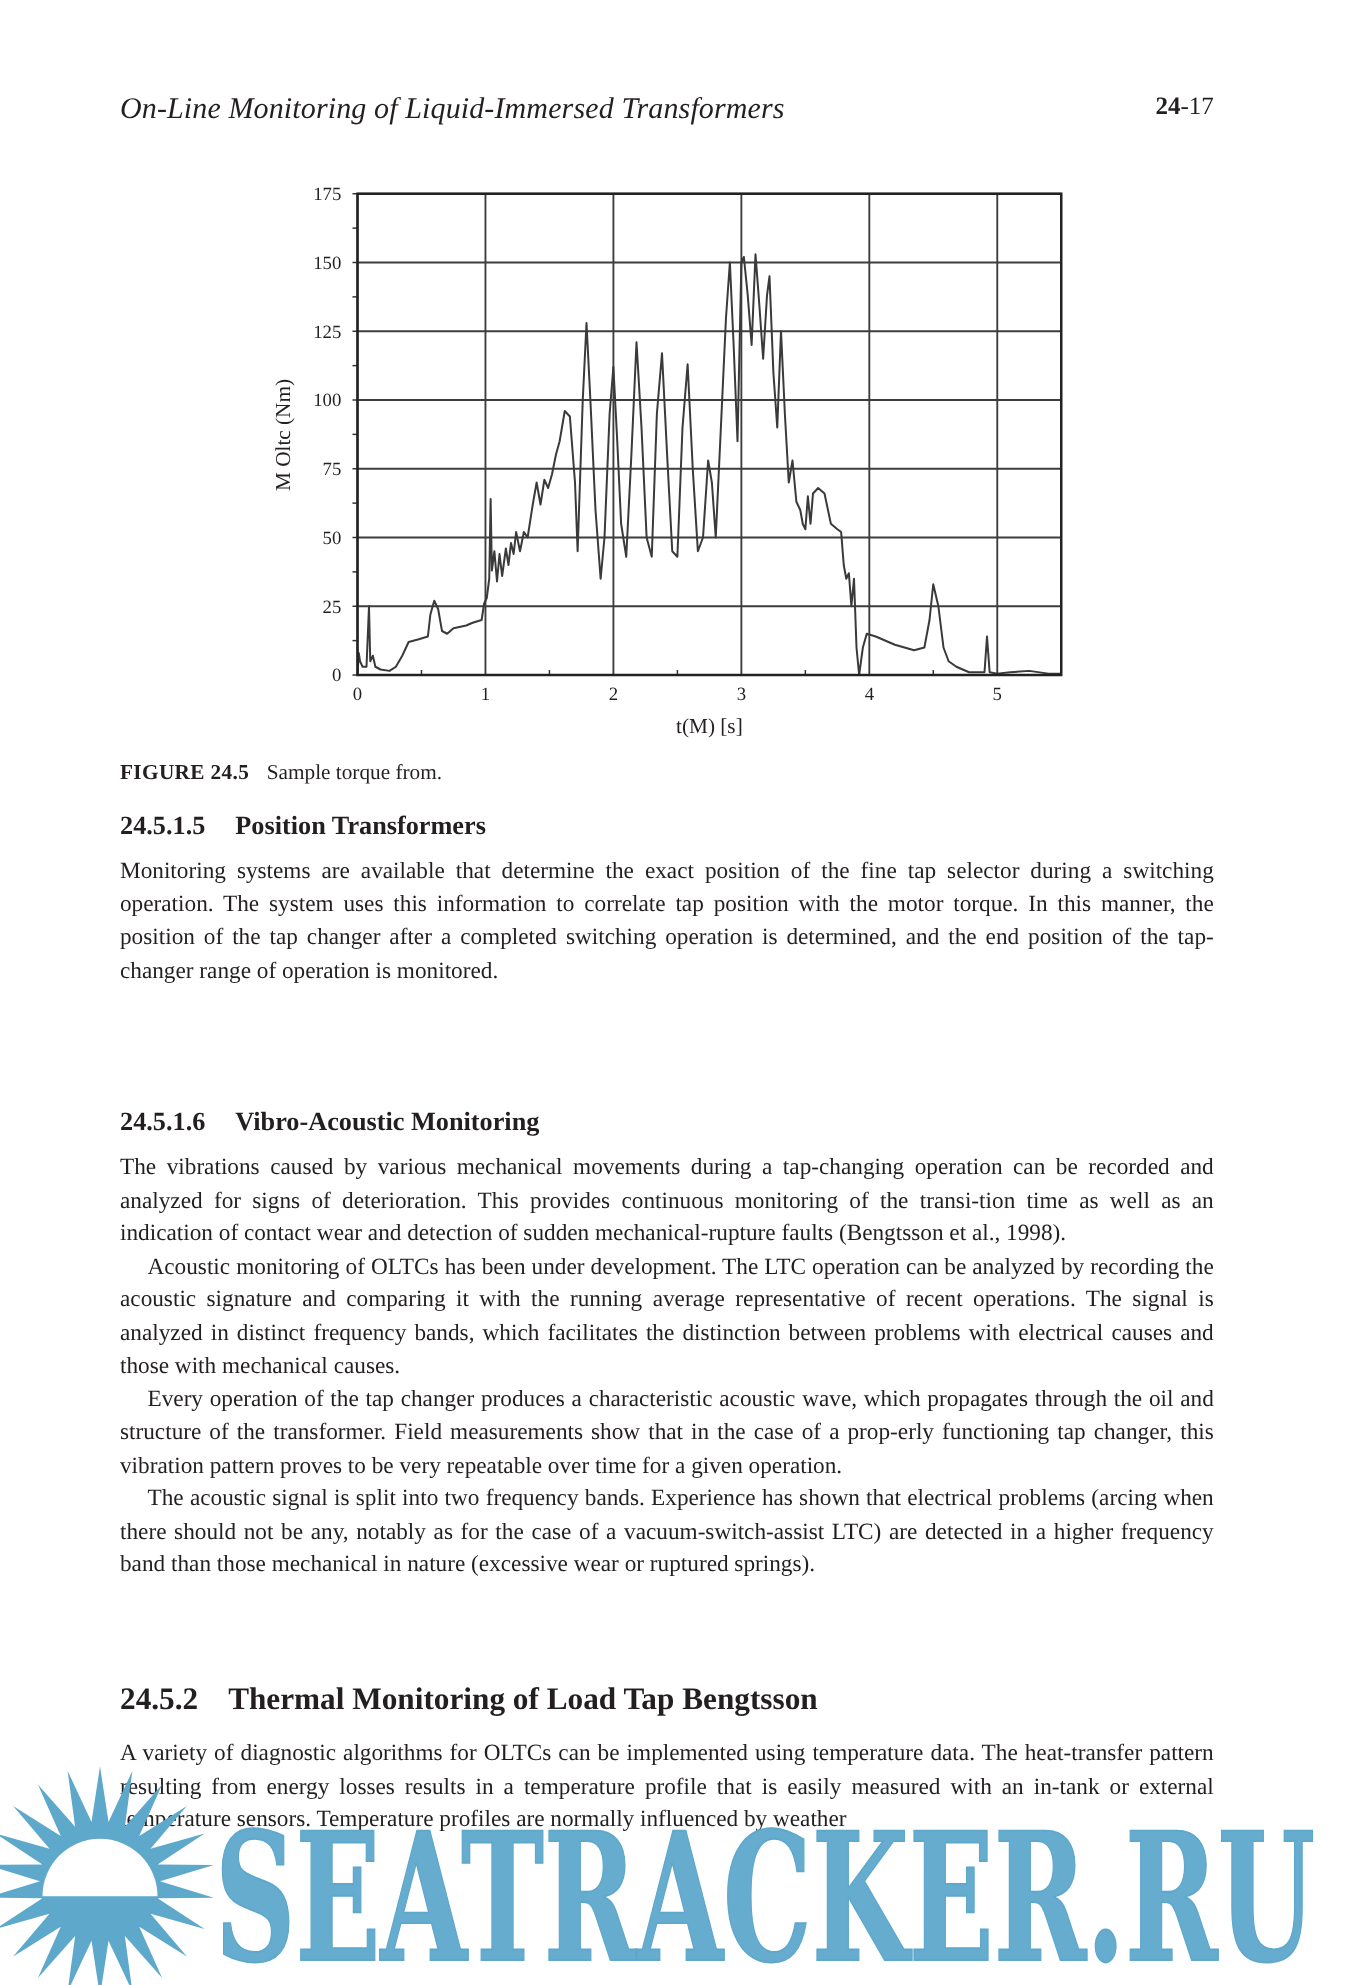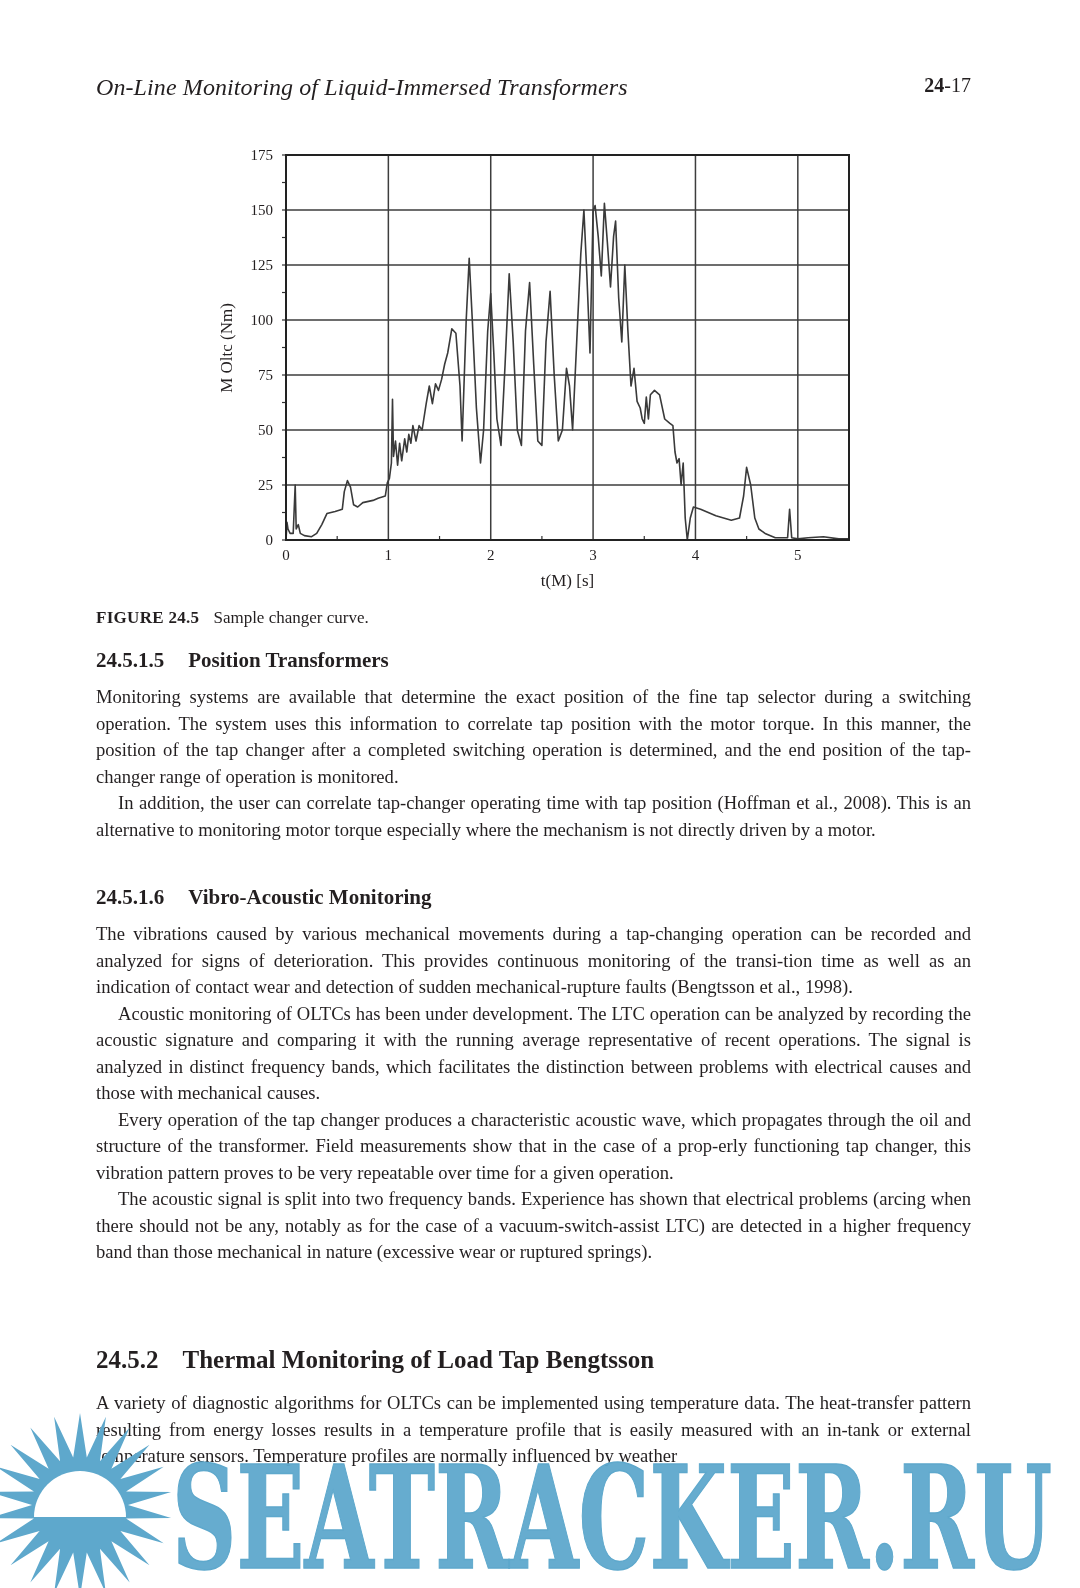--- a/index.html
+++ b/index.html
@@ -88,29 +88,28 @@
       <text x="695.4545454545455" y="560" text-anchor="middle" font-size="15" font-family="Liberation Serif, serif" fill="#231f20">4</text>
       <text x="797.8181818181818" y="560" text-anchor="middle" font-size="15" font-family="Liberation Serif, serif" fill="#231f20">5</text>
     </g>
   <path id="series-line" fill="none" stroke="#3a3a3a" stroke-width="1.6" stroke-linejoin="round" d="M286.0 540.0 L287.0 522.4 L288.0 529.0 L290.1 533.4 L293.2 533.4 L295.2 485.0 L296.2 529.0 L298.3 524.6 L300.3 533.4 L304.4 535.6 L311.6 536.7 L316.7 533.4 L321.8 524.6 L326.9 513.6 L335.1 511.4 L342.3 509.2 L344.3 491.6 L347.4 480.6 L350.5 487.2 L353.6 504.8 L357.7 507.0 L362.8 502.6 L373.0 500.4 L378.1 498.2 L385.3 496.0 L387.3 482.8 L389.4 478.4 L391.4 463.0 L392.5 399.2 L393.5 456.4 L395.5 441.0 L397.6 465.2 L399.6 443.2 L401.7 460.8 L404.7 438.8 L406.8 452.0 L408.8 434.4 L410.9 443.2 L412.9 425.6 L416.0 441.0 L419.1 425.6 L422.1 430.0 L426.2 403.6 L429.3 386.0 L432.4 403.6 L435.5 383.8 L438.5 390.4 L441.6 379.4 L444.7 364.0 L447.7 353.0 L451.8 328.8 L455.9 333.2 L460.0 386.0 L462.1 441.0 L466.2 320.0 L469.2 258.4 L472.3 320.0 L476.4 408.0 L480.5 463.0 L483.6 430.0 L487.7 331.0 L490.7 293.6 L493.8 353.0 L496.9 419.0 L501.0 445.4 L505.1 364.0 L509.2 273.8 L513.2 342.0 L517.3 430.0 L521.4 445.4 L525.5 331.0 L529.6 282.6 L533.7 364.0 L537.8 441.0 L541.9 445.4 L546.0 342.0 L550.1 291.4 L554.2 375.0 L558.3 441.0 L562.4 430.0 L566.5 368.4 L569.5 386.0 L572.6 430.0 L576.7 342.0 L580.8 254.0 L583.9 210.0 L586.9 276.0 L590.0 353.0 L593.1 210.0 L595.1 205.6 L598.2 236.4 L601.3 276.0 L604.4 203.4 L607.4 243.0 L610.5 287.0 L613.6 236.4 L615.6 221.0 L618.7 298.0 L621.8 342.0 L624.8 265.0 L627.9 331.0 L631.0 386.0 L634.0 368.4 L637.1 401.4 L640.2 408.0 L642.2 419.0 L644.3 423.4 L646.3 397.0 L648.4 419.0 L650.4 394.8 L654.5 390.4 L659.6 394.8 L664.7 419.0 L669.9 423.4 L672.9 425.6 L675.0 452.0 L677.0 463.0 L679.1 458.6 L681.1 485.0 L683.2 463.0 L685.2 518.0 L687.3 540.0 L690.3 518.0 L693.4 507.0 L700.6 509.2 L715.9 515.8 L731.3 520.2 L739.5 518.0 L743.6 496.0 L746.6 467.4 L750.7 485.0 L754.8 518.0 L758.9 529.0 L765.1 533.4 L775.3 537.8 L787.6 537.8 L789.6 509.2 L791.7 537.8 L797.8 538.9 L808.1 537.8 L823.4 536.7 L838.8 538.9 L849.0 538.9"></path>
   <rect id="frame" fill="none" stroke="#222" stroke-width="2" x="286" y="155" width="563" height="385"></rect>
   <text id="xlabel" font-family="Liberation Serif, serif" font-size="17" text-anchor="middle" fill="#231f20" x="567.5" y="586">t(M) [s]</text>
   <text id="ylabel" font-family="Liberation Serif, serif" font-size="17" text-anchor="middle" fill="#231f20" x="232" y="348" transform="rotate(-90 232 348)">M Oltc (Nm)</text>
 </svg>
 
 <div class="caption">
-  <span class="fig-label">FIGURE 24.5</span><span>Sample changer curve.</span>
+  <span class="fig-label">FIGURE 24.5</span><span>Sample torque from.</span>
 </div>
 
 <div class="section-heading h4" style="top:648px;">
   <span class="num">24.5.1.5</span><span>Position Transformers</span>
 </div>
 <div class="body-text" style="top:684px;">
   <p>Monitoring systems are available that determine the exact position of the fine tap selector during a switching operation. The system uses this information to correlate tap position with the motor torque. In this manner, the position of the tap changer after a completed switching operation is determined, and the end position of the tap-changer range of operation is monitored.</p>
-  <p class="indent">In addition, the user can correlate tap-changer operating time with tap position (Hoffman et al., 2008). This is an alternative to monitoring motor torque especially where the mechanism is not directly driven by a motor.</p>
 </div>
 
 <div class="section-heading h4" style="top:885px;">
   <span class="num">24.5.1.6</span><span>Vibro-Acoustic Monitoring</span>
 </div>
 <div class="body-text" style="top:921px;">
   <p>The vibrations caused by various mechanical movements during a tap-changing operation can be recorded and analyzed for signs of deterioration. This provides continuous monitoring of the transi-tion time as well as an indication of contact wear and detection of sudden mechanical-rupture faults (Bengtsson et al., 1998).</p>
   <p class="indent">Acoustic monitoring of OLTCs has been under development. The LTC operation can be analyzed by recording the acoustic signature and comparing it with the running average representative of recent operations. The signal is analyzed in distinct frequency bands, which facilitates the distinction between problems with electrical causes and those with mechanical causes.</p>
   <p class="indent">Every operation of the tap changer produces a characteristic acoustic wave, which propagates through the oil and structure of the transformer. Field measurements show that in the case of a prop-erly functioning tap changer, this vibration pattern proves to be very repeatable over time for a given operation.</p>
   <p class="indent">The acoustic signal is split into two frequency bands. Experience has shown that electrical problems (arcing when there should not be any, notably as for the case of a vacuum-switch-assist LTC) are detected in a higher frequency band than those mechanical in nature (excessive wear or ruptured springs).</p>

